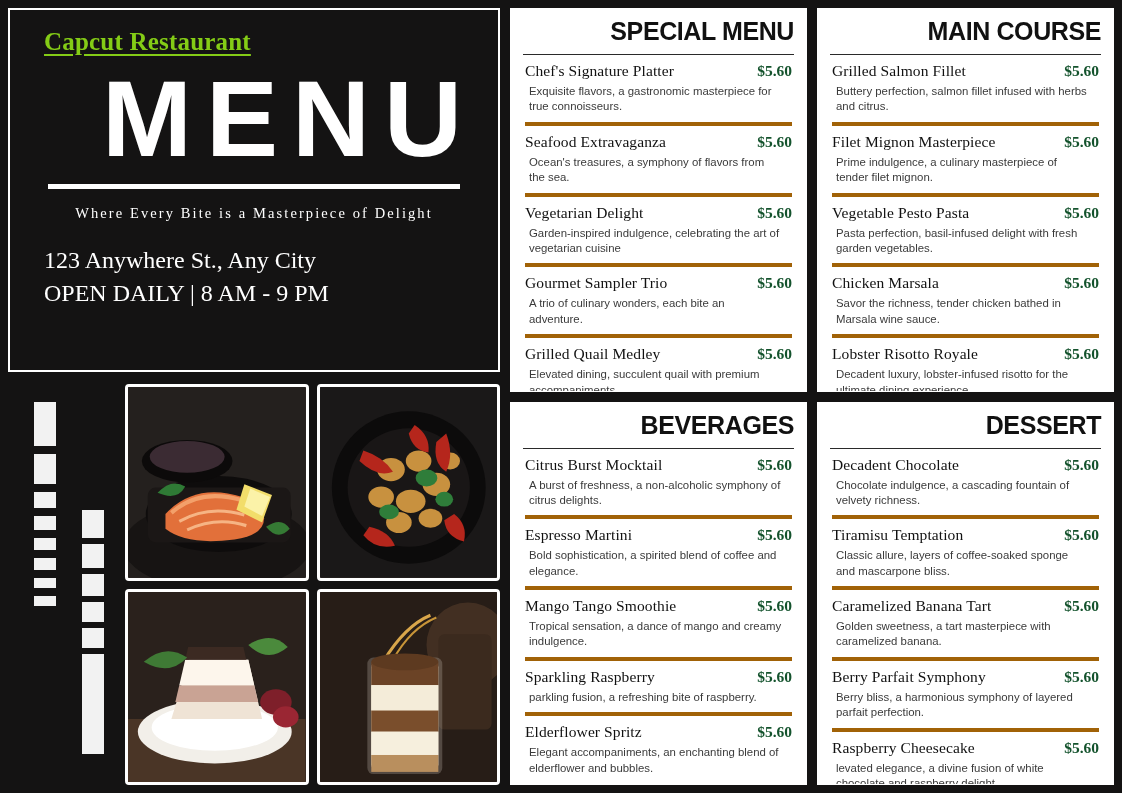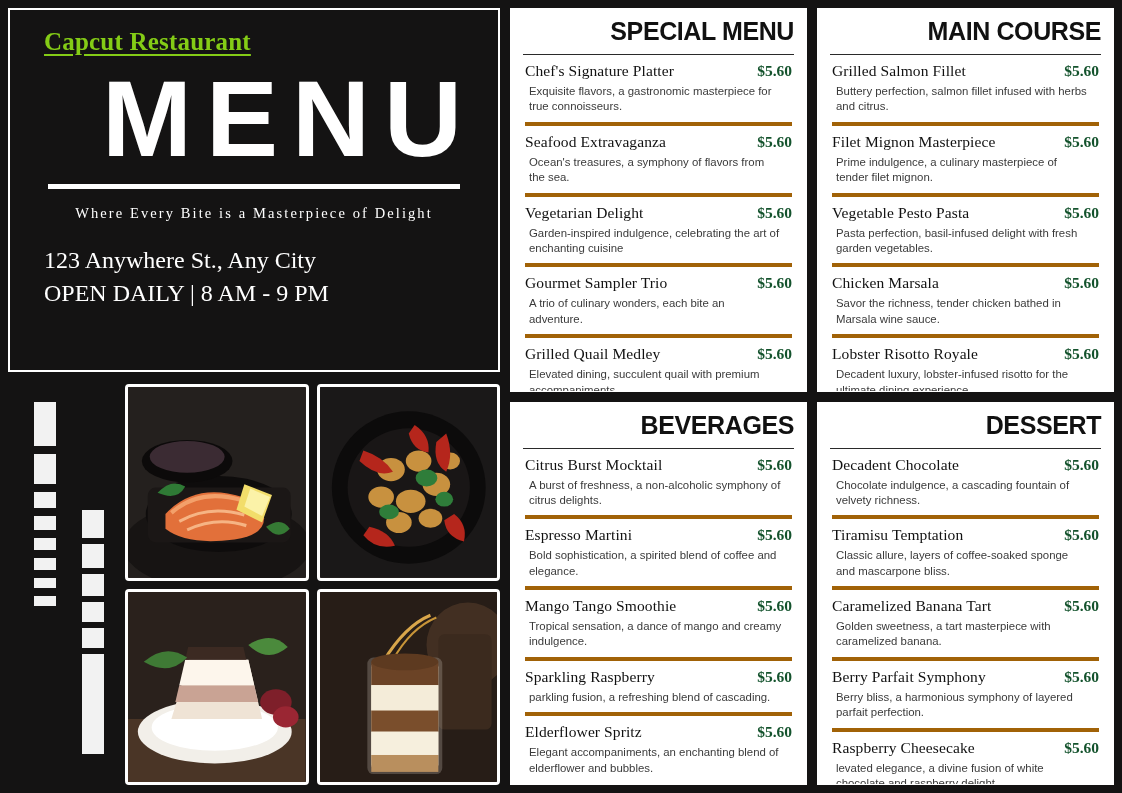--- a/index.html
+++ b/index.html
@@ -308,21 +308,21 @@
               <span class="item-name">Seafood Extravaganza</span>
               <span class="item-price">$5.60</span>
             </div>
           <div class="item-desc">Ocean's treasures, a symphony of flavors from the sea.</div>
         </div>
         <div class="item">
           <div class="item-head">
               <span class="item-name">Vegetarian Delight</span>
               <span class="item-price">$5.60</span>
             </div>
-          <div class="item-desc">Garden-inspired indulgence, celebrating the art of enchanting cuisine</div>
+          <div class="item-desc">Garden-inspired indulgence, celebrating the art of vegetarian cuisine</div>
         </div>
         <div class="item">
           <div class="item-head">
               <span class="item-name">Gourmet Sampler Trio</span>
               <span class="item-price">$5.60</span>
             </div>
           <div class="item-desc">A trio of culinary wonders, each bite an adventure.</div>
         </div>
         <div class="item">
           <div class="item-head">
@@ -397,21 +397,21 @@
               <span class="item-name">Mango Tango Smoothie</span>
               <span class="item-price">$5.60</span>
             </div>
           <div class="item-desc">Tropical sensation, a dance of mango and creamy indulgence.</div>
         </div>
         <div class="item">
           <div class="item-head">
               <span class="item-name">Sparkling Raspberry</span>
               <span class="item-price">$5.60</span>
             </div>
-          <div class="item-desc">parkling fusion, a refreshing blend of cascading.</div>
+          <div class="item-desc">parkling fusion, a refreshing bite of raspberry.</div>
         </div>
         <div class="item">
           <div class="item-head">
               <span class="item-name">Elderflower Spritz</span>
               <span class="item-price">$5.60</span>
             </div>
           <div class="item-desc">Elegant accompaniments, an enchanting blend of elderflower and bubbles.</div>
         </div>
       </div>
     </div>

